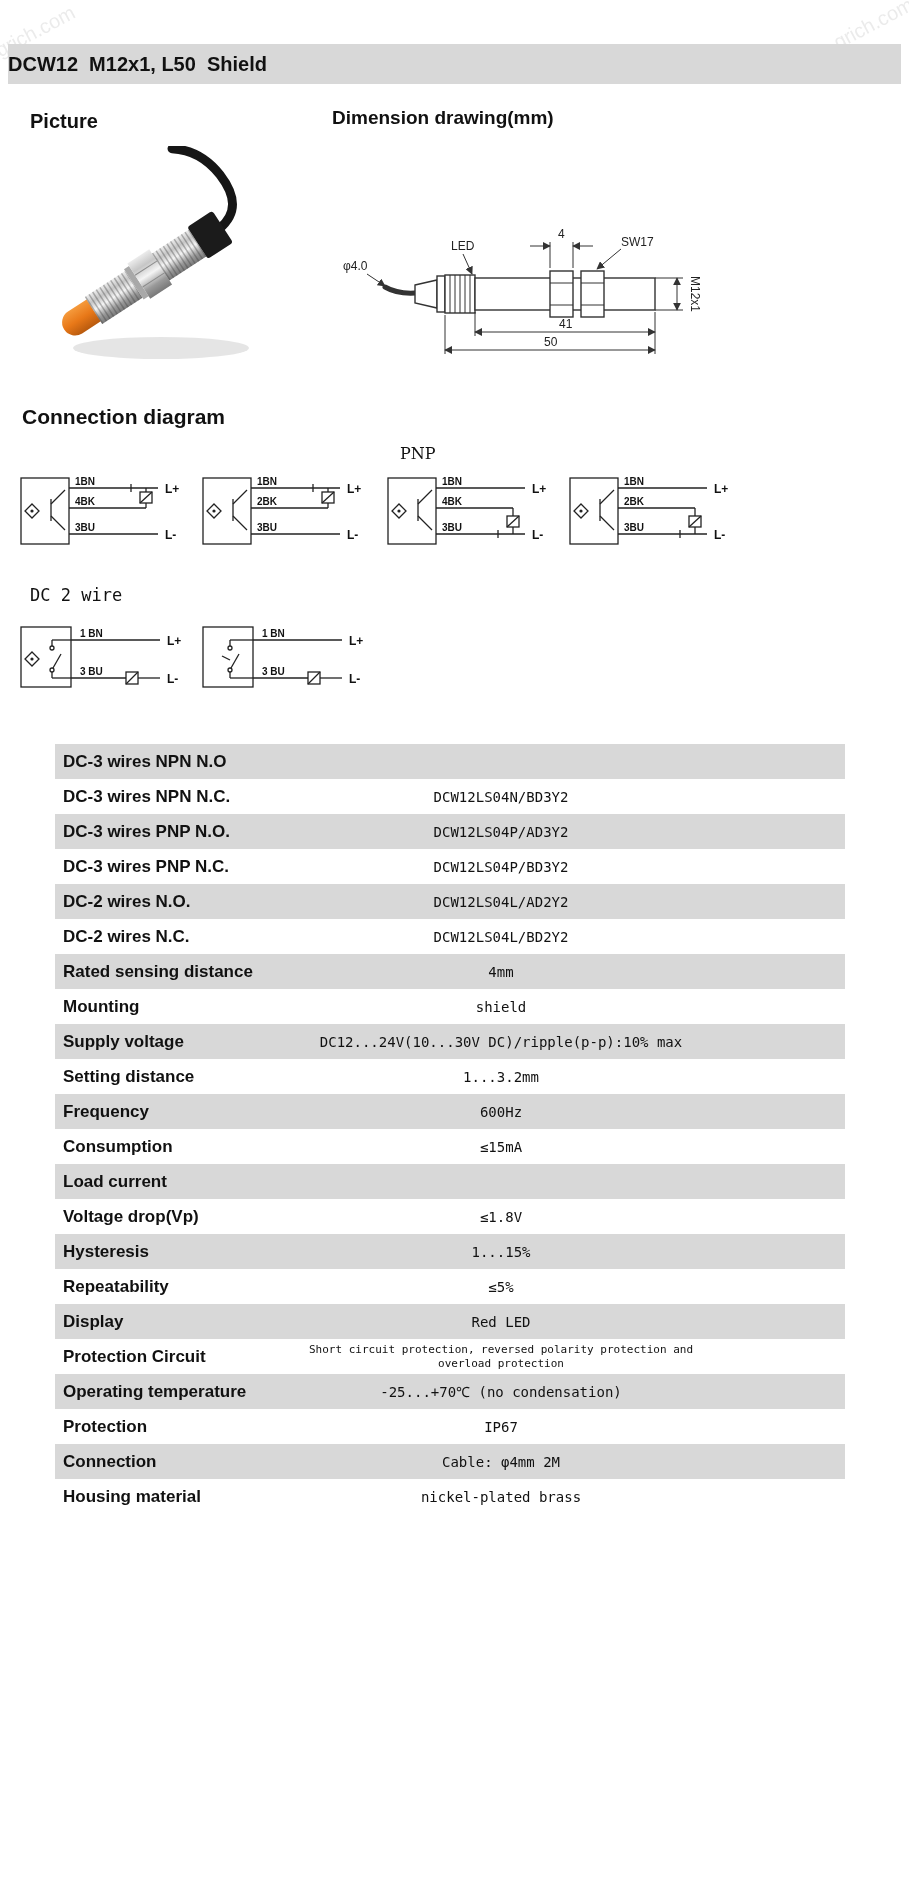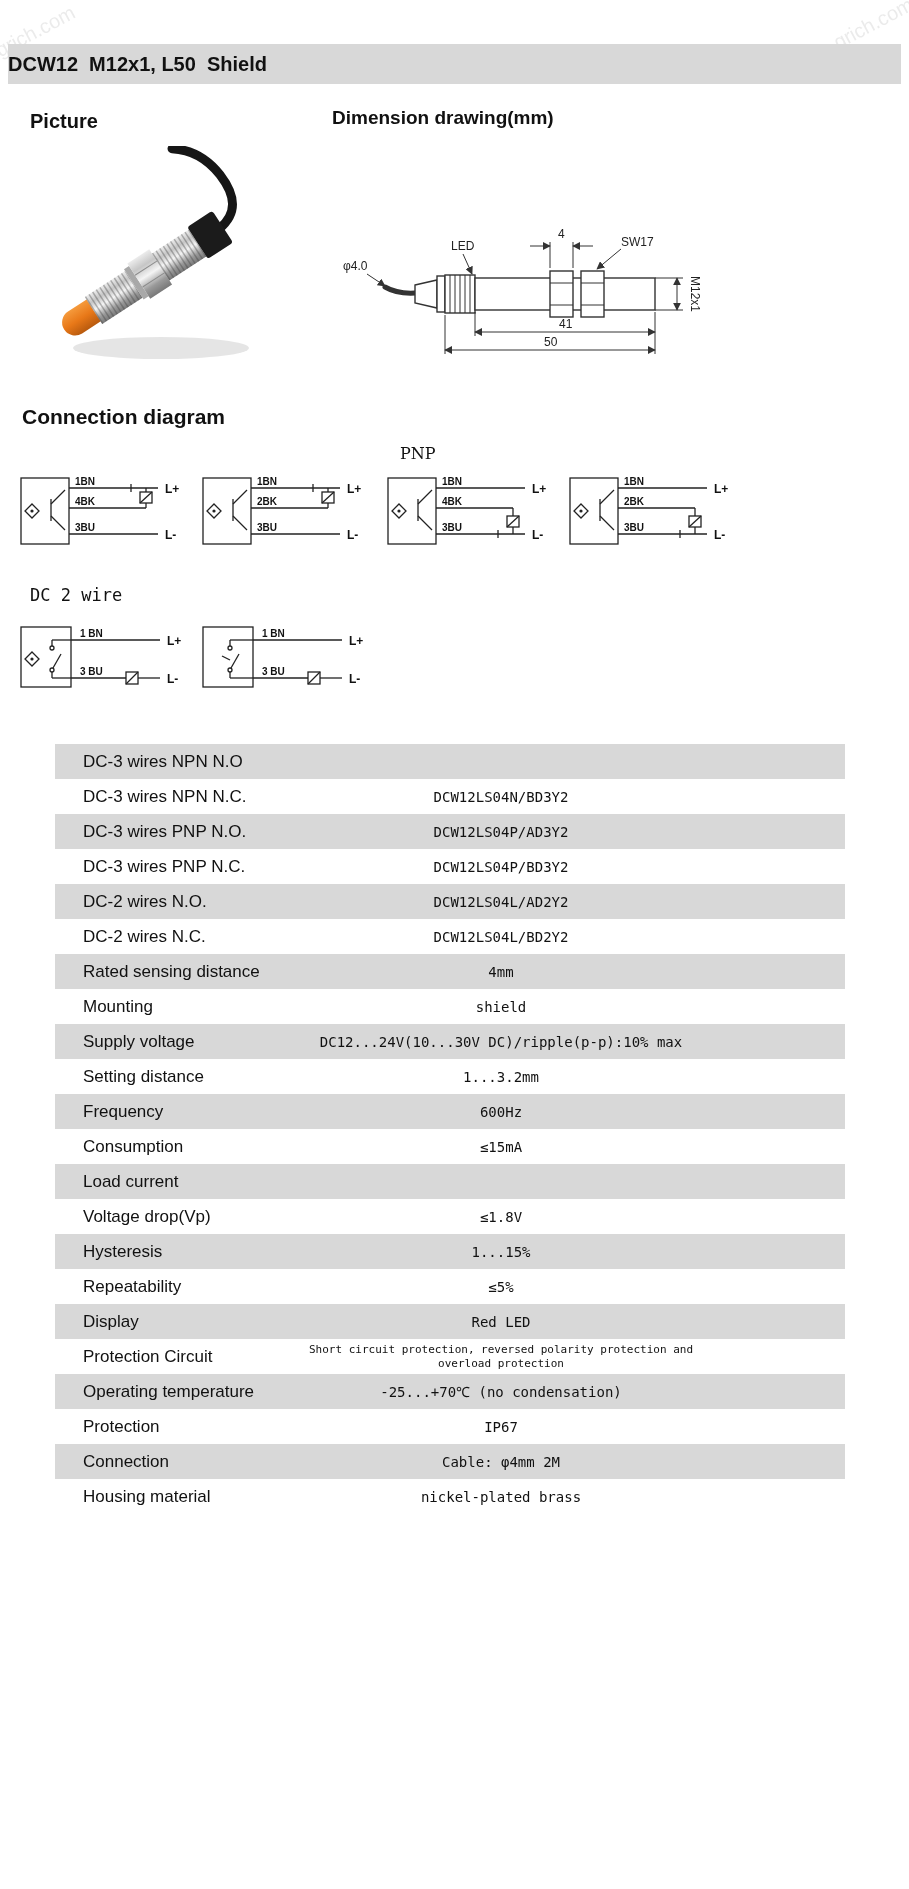--- a/index.html
+++ b/index.html
@@ -29,21 +29,21 @@
   .wlab{font:bold 10px "Liberation Sans",sans-serif;fill:#111;}
   .tlab{font:bold 12px "Liberation Sans",sans-serif;fill:#111;}
   .ddim{stroke:#333;stroke-width:1;fill:none;}
   .dbody{stroke:#333;stroke-width:1.4;fill:#fff;}
   .dimtxt{font:12px "Liberation Sans",sans-serif;fill:#222;}
 
   
   .spec-table{position:absolute;left:55px;top:744px;width:790px;}
   .spec-row{display:grid;grid-template-columns:252px 1fr;height:35px;align-items:center;background:#fff;}
   .spec-row:nth-child(odd){background:#d8d8d8;}
-  .spec-label{padding-left:28px;font-size:17px;font-weight:normal;white-space:nowrap;}
+  .spec-label{padding-left:8px;font-size:17px;font-weight:bold;white-space:nowrap;}
   .spec-value{text-align:center;padding-right:150px;font-size:14px;
               font-family:"DejaVu Sans Mono","Liberation Mono",monospace;}
   .spec-row.small-value .spec-value{font-size:11px;line-height:1.25;white-space:normal;}
 </style>
 </head>
 <body>
 
 <div class="page">
 
   <span class="wm" style="left:-8px;top:20px;">grich.com</span>

